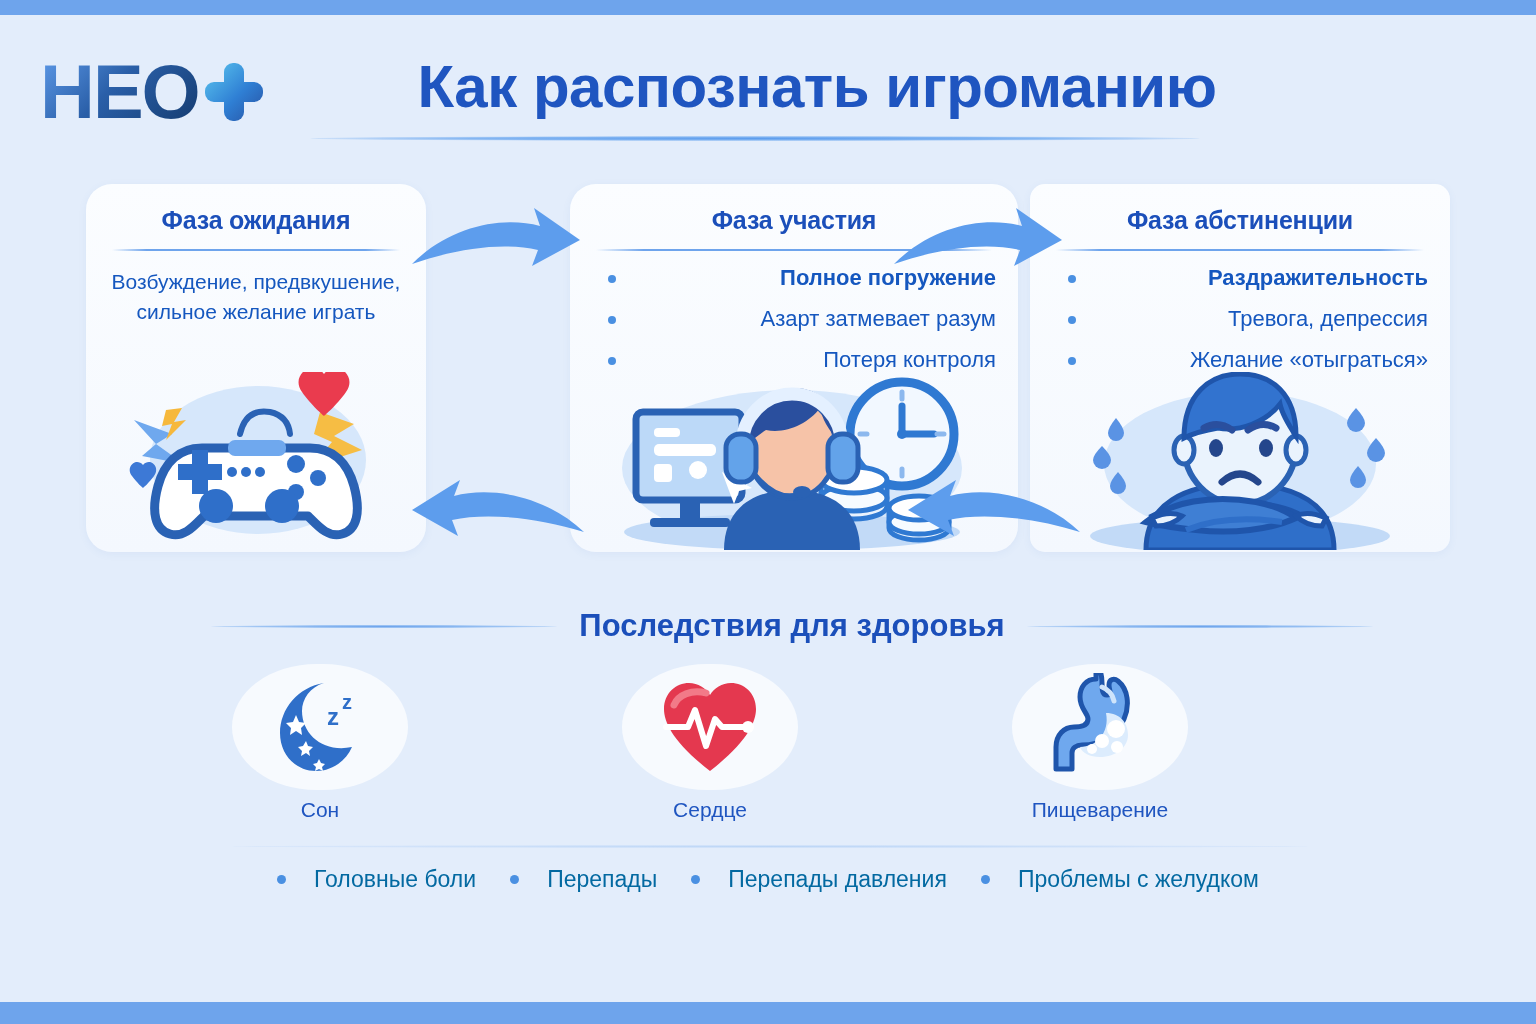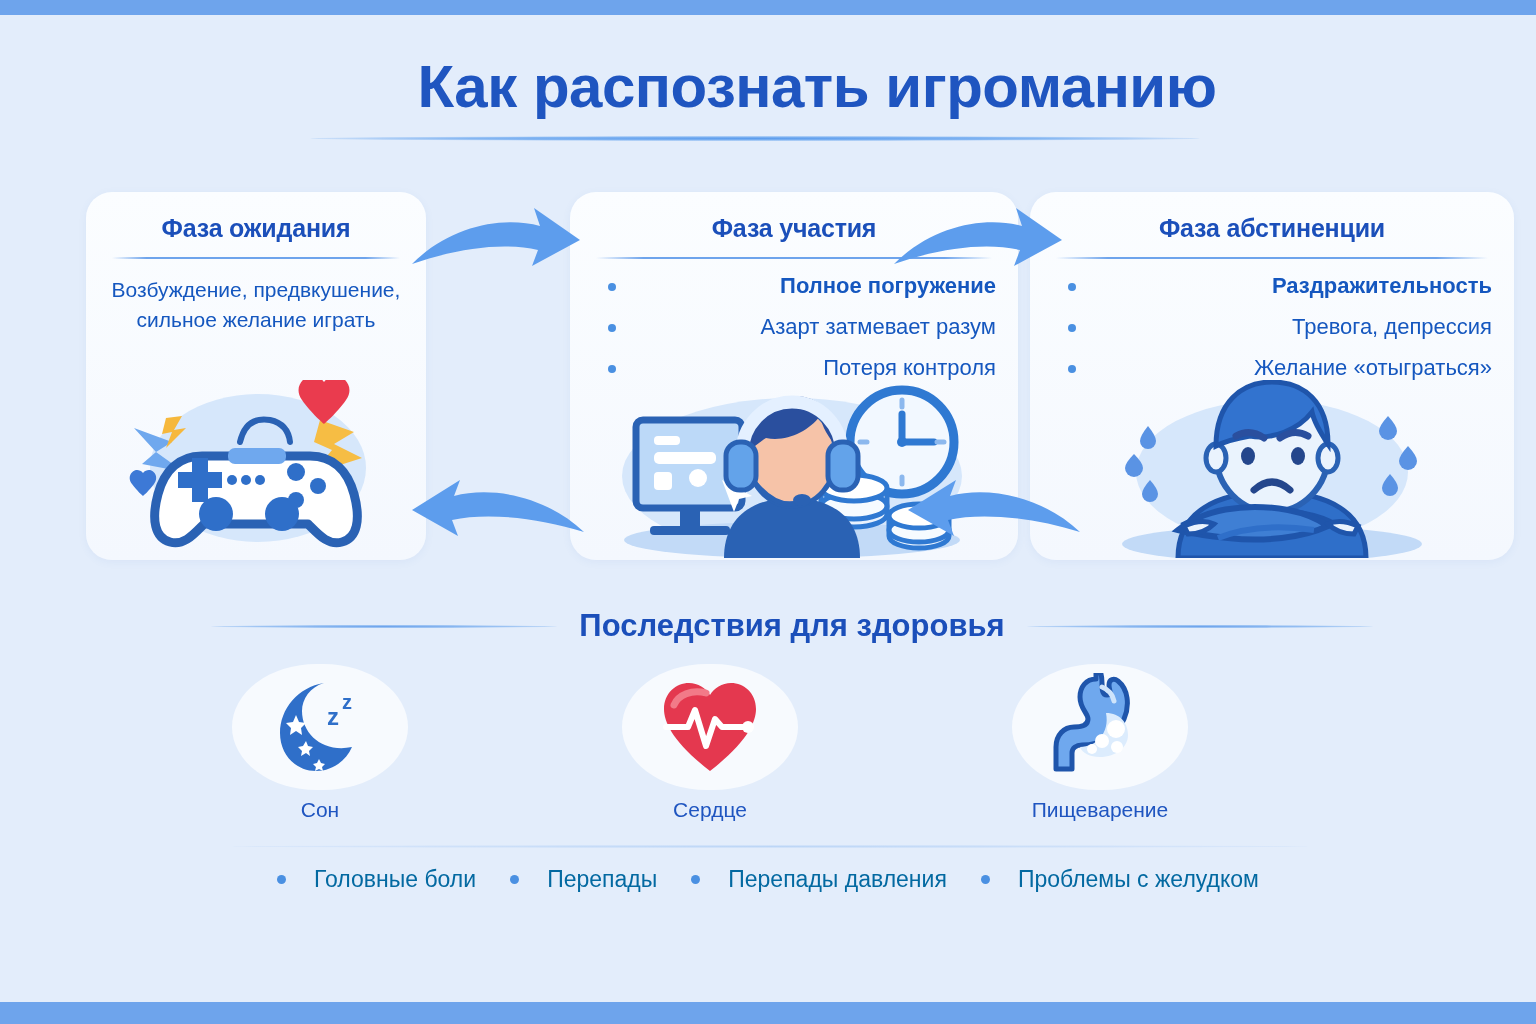--- a/index.html
+++ b/index.html
@@ -90,38 +90,38 @@
     left: 310px;
     width: 890px;
     height: 5px;
     border-radius: 50%;
     background: radial-gradient(ellipse at center, #5d9ded 0%, #84b6f2 45%, rgba(227,237,251,0) 78%);
   }
 
   
   .cards {
     position: absolute;
-    top: 192px;
+    top: 184px;
     left: 86px;
     width: 1364px;
     height: 368px;
   }
 
   .card {
     position: absolute;
     top: 0;
     height: 368px;
     background: linear-gradient(180deg,#fbfdff 0%,#f4f8fe 100%);
     border-radius: 26px;
     box-shadow: 0 2px 9px rgba(80,130,200,0.07);
     overflow: hidden;
   }
   .card-1 { left: 0;    width: 340px; }
   .card-2 { left: 484px; width: 448px; }
-  .card-3 { left: 944px; width: 484px; }
+  .card-3 { left: 944px; width: 420px; border-radius: 15px; }
 
   .card-head {
     text-align: center;
     font-size: 25px;
     font-weight: 800;
     color: #1b4fba;
     padding-top: 22px;
     letter-spacing: -0.2px;
   }
   .card-rule {
@@ -246,20 +246,24 @@
 </style>
 </head>
 <body>
 
 <div id="poster">
 
   <div class="band band-top"></div>
   <div class="band band-bottom"></div>
 
   <div class="header">
+    <div class="logo">
+      <span class="glyph">НЕО</span>
+      <span class="plus"></span>
+    </div>
     <div class="page-title">Как распознать игроманию</div>
   </div>
   <div class="title-rule"></div>
 
   <div class="cards">
 
     <div class="card card-1">
       <div class="card-head">Фаза ожидания</div>
       <div class="card-rule"></div>
       <div class="card-body">

